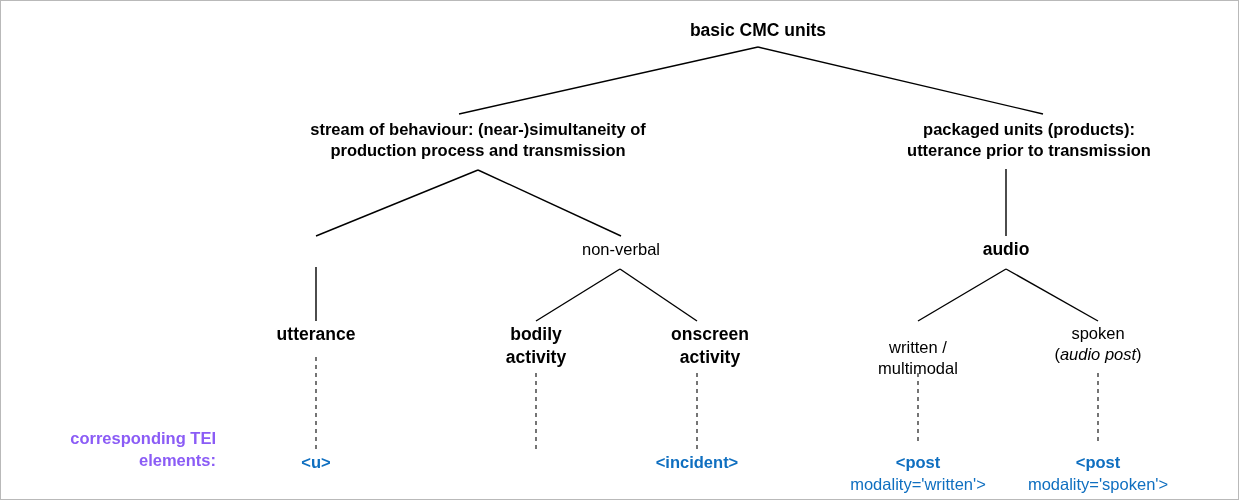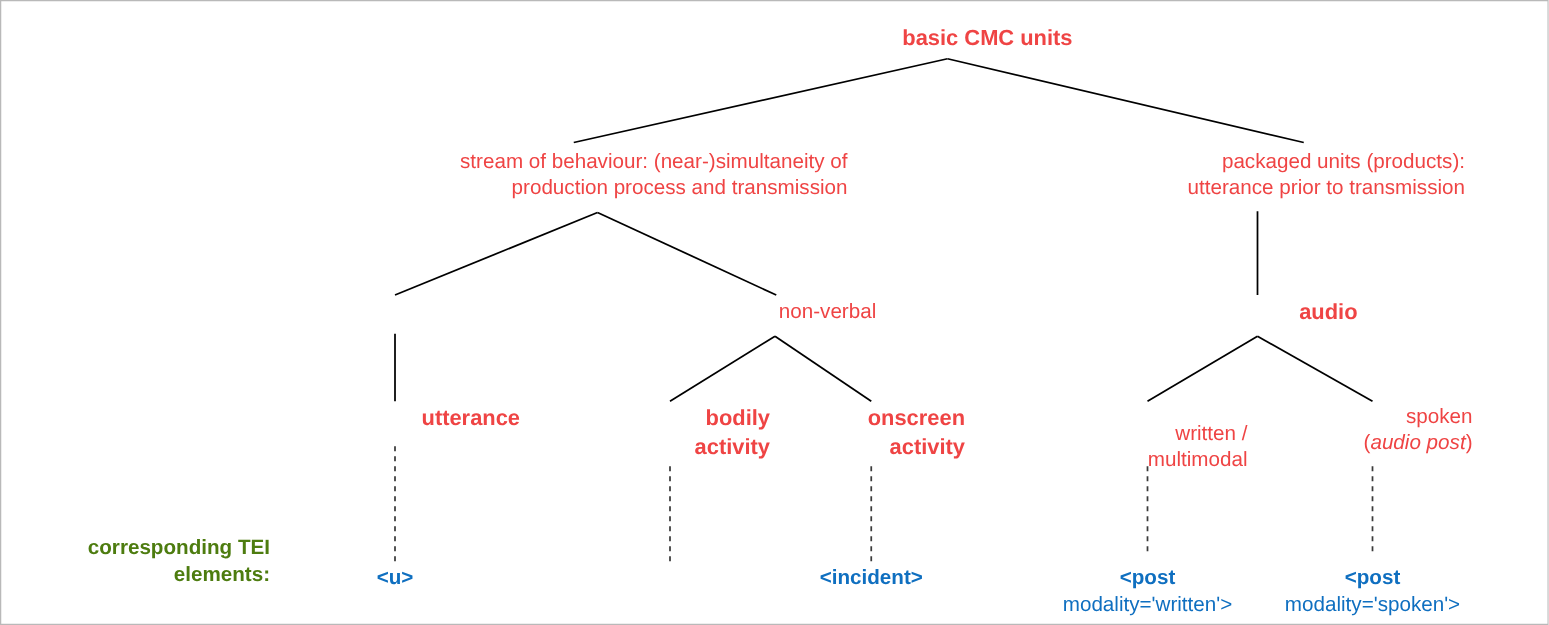--- a/index.html
+++ b/index.html
@@ -22,33 +22,33 @@
   }
   #edges {
     position: absolute;
     left: 0;
     top: 0;
     width: 1239px;
     height: 500px;
   }
   .node {
     position: absolute;
-    text-align: right;
-    color: #ef4444;
+    text-align: center;
+    color: #000000;
     line-height: 1.30;
     white-space: nowrap;
     -webkit-font-smoothing: antialiased;
   }
   .n-root {
     font-size: 17.5px;
     font-weight: bold;
   }
   .n-l2 {
     font-size: 16.5px;
-    font-weight: normal;
+    font-weight: bold;
   }
   .n-l3-plain {
     font-size: 16.5px;
     font-weight: normal;
   }
   .n-l3-bold {
     font-size: 17.5px;
     font-weight: bold;
   }
   .n-l4-bold {
@@ -69,21 +69,21 @@
     font-size: 16.5px;
     font-weight: bold;
     line-height: 1.32;
     white-space: nowrap;
   }
   .tei .reg {
     font-weight: normal;
   }
   .tei-caption {
     position: absolute;
-    color: #4d7c0f;
+    color: #8b5cf6;
     font-size: 16.5px;
     font-weight: bold;
     line-height: 1.32;
     text-align: right;
     white-space: nowrap;
   }
 </style>
 </head>
 <body>
 
@@ -136,21 +136,21 @@
 
   <div class="node n-l4-bold" style="left:215px; top:322px; width:200px;">
     <span>utterance</span>
   </div>
 
   <div class="node n-l4-bold" style="left:455px; top:322px; width:160px;">
     <div>bodily</div>
     <div>activity</div>
   </div>
 
-  <div class="node n-l4-bold" style="left:601px; top:322px; width:170px;">
+  <div class="node n-l4-bold" style="left:624px; top:322px; width:170px;">
     <div>onscreen</div>
     <div>activity</div>
   </div>
 
   <div class="node n-l4-plain" style="left:837px; top:336px; width:160px;">
     <div>written /</div>
     <div>multimodal</div>
   </div>
 
   <div class="node n-l4-plain" style="left:1017px; top:322px; width:160px;">

